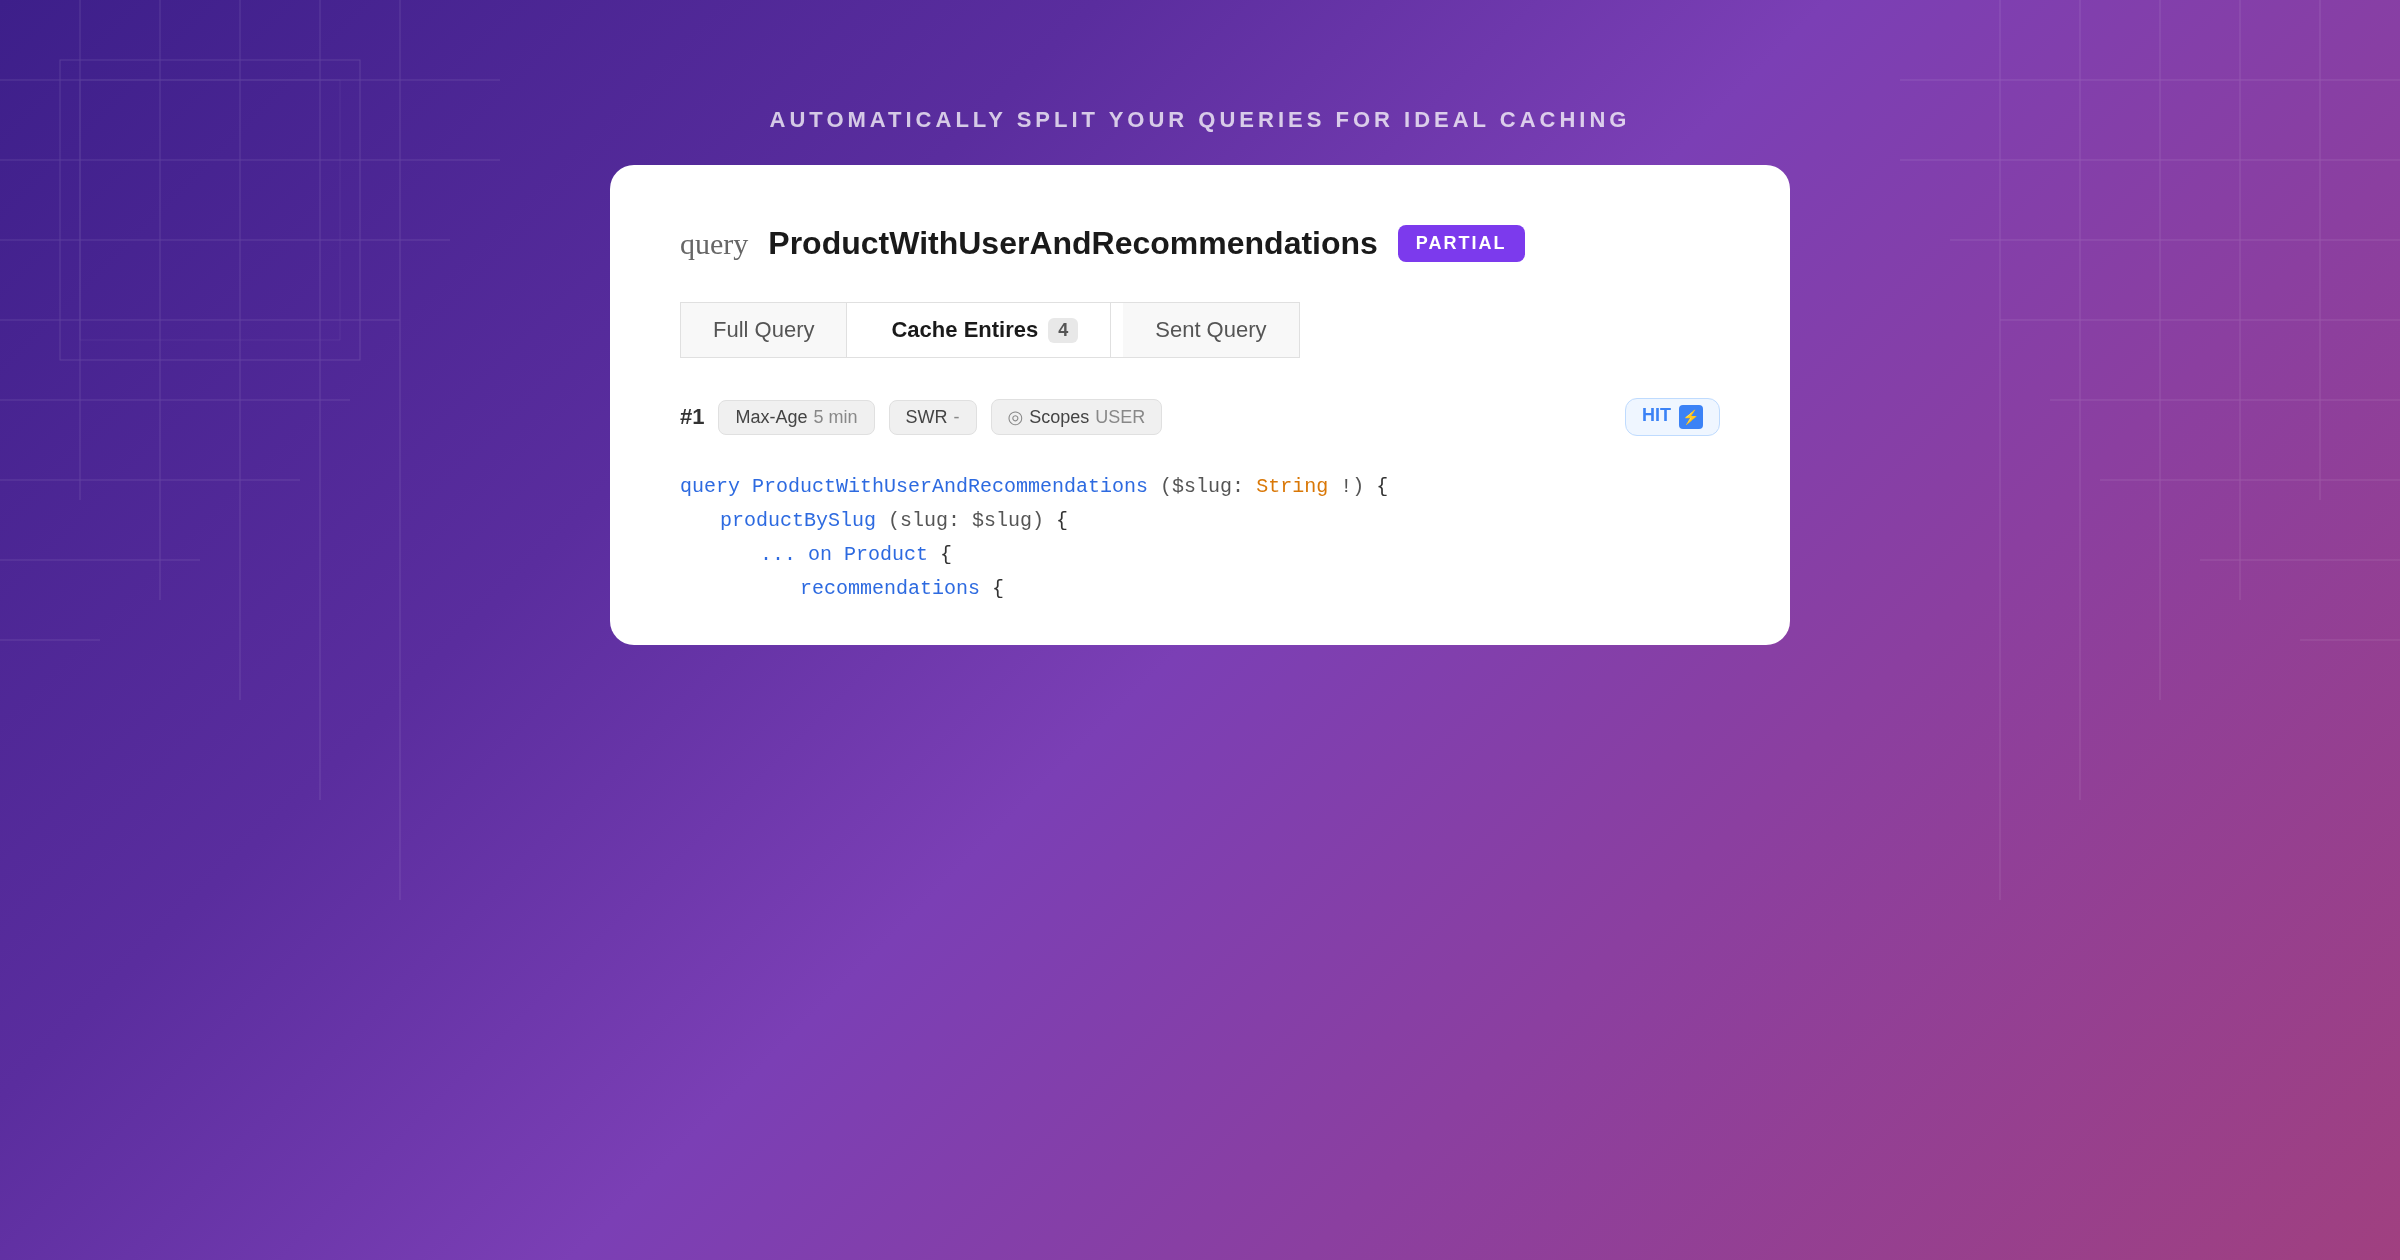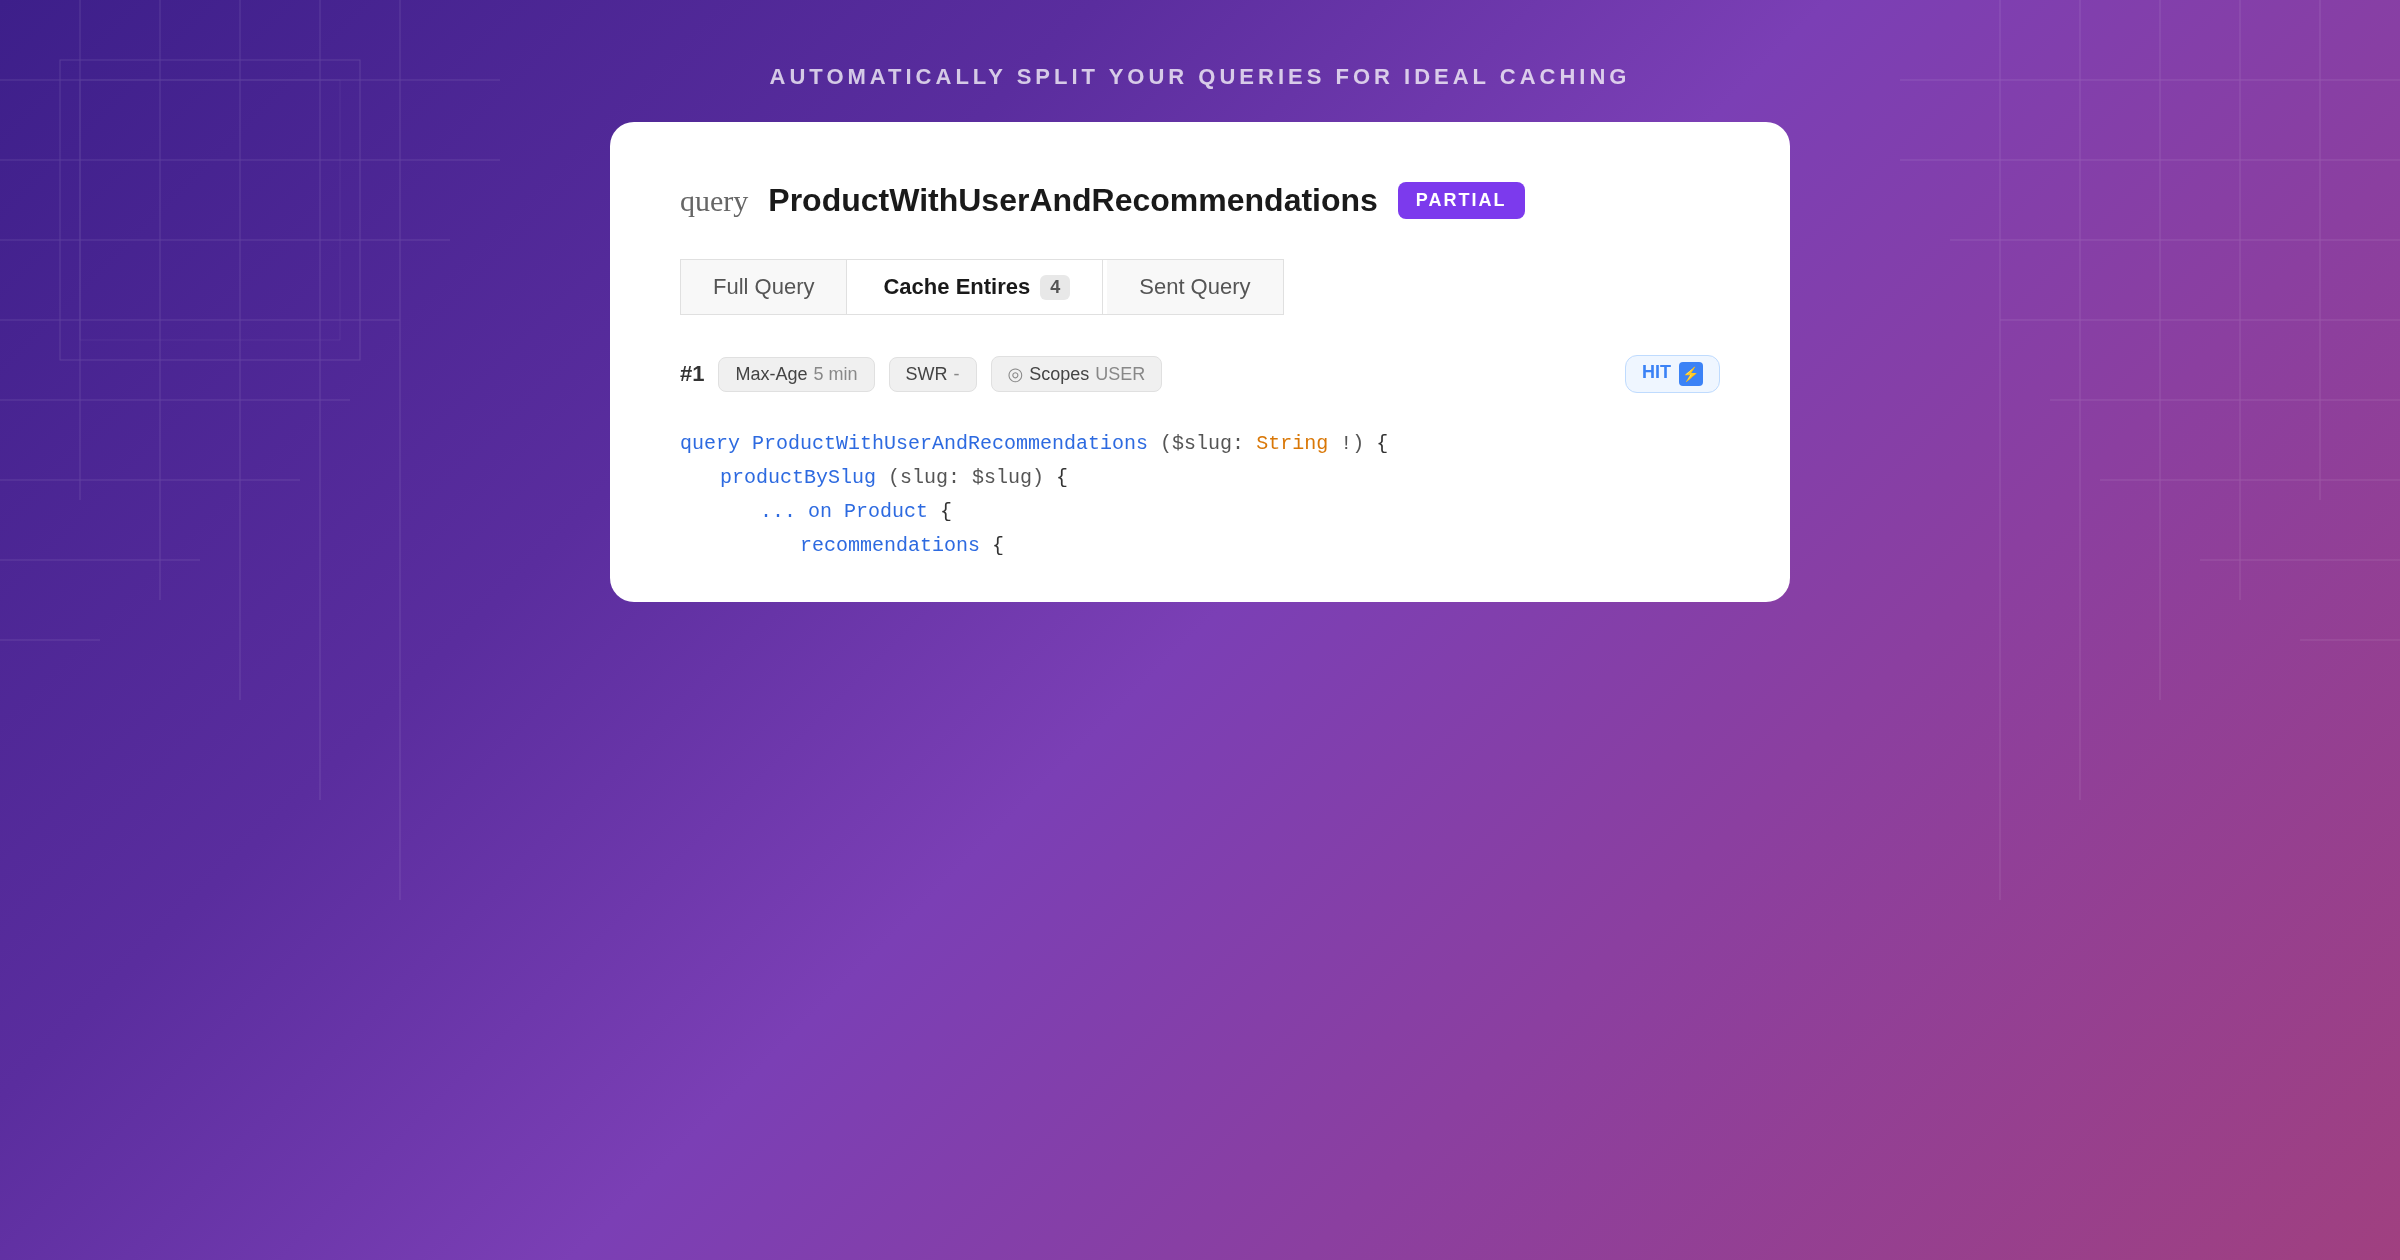--- a/index.html
+++ b/index.html
@@ -13,21 +13,21 @@
 
     .hero {
       width: 100%;
       height: 100%;
       background: linear-gradient(135deg, #3d1f8a 0%, #5a2d9e 30%, #7b3fb5 50%, #8b3fa0 70%, #a04080 100%);
       position: relative;
       display: flex;
       flex-direction: column;
       align-items: center;
       justify-content: flex-start;
-      padding-top: 64px;
+      padding-top: 107px;
       overflow: hidden;
     }
 
     
     .grid-overlay {
       position: absolute;
       top: 0; left: 0; right: 0; bottom: 0;
       pointer-events: none;
     }
 
@@ -97,21 +97,21 @@
       color: #ffffff;
       font-size: 18px;
       font-weight: 700;
       letter-spacing: 2px;
       padding: 8px 18px;
       border-radius: 8px;
     }
 
     .tabs {
       display: flex;
-      gap: 4px;
+      gap: 12px;
       margin-bottom: 40px;
       border: 1.5px solid #e0e0e0;
       border-radius: 0;
       overflow: hidden;
       width: fit-content;
     }
 
     .tab {
       padding: 14px 32px;
       font-size: 22px;

